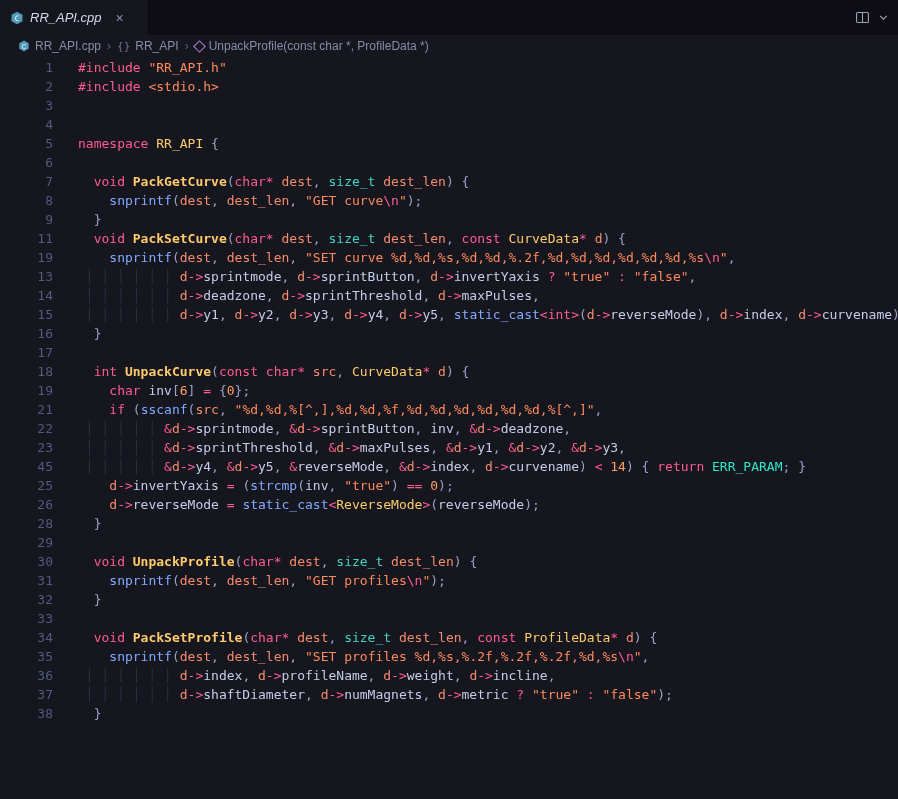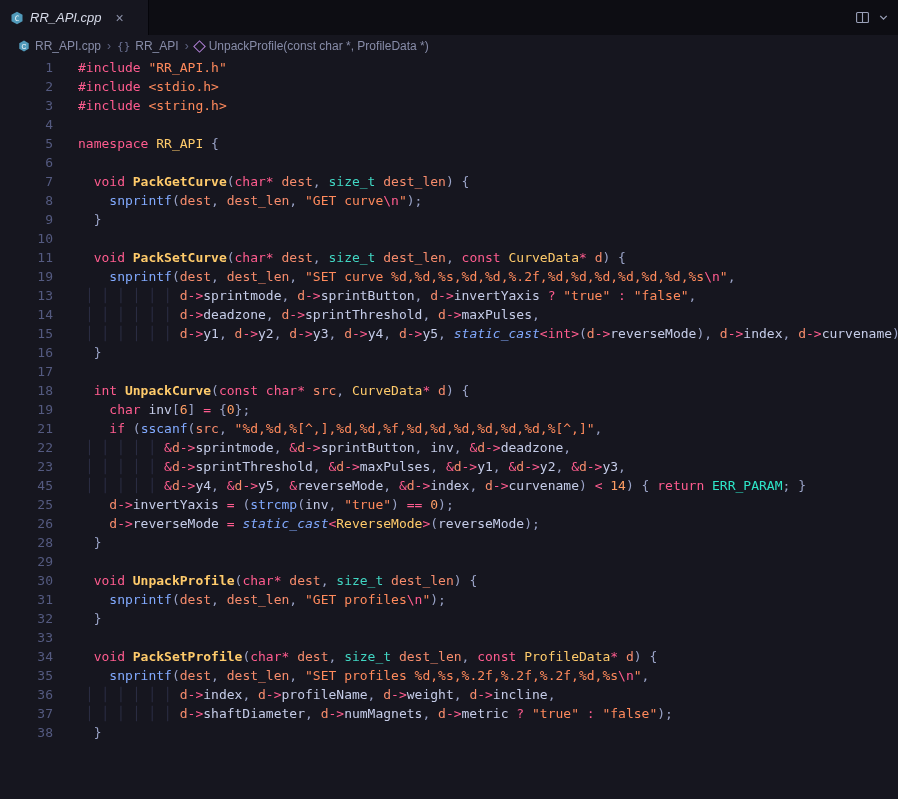--- a/index.html
+++ b/index.html
@@ -25,21 +25,21 @@
   .methodicon{width:7px;height:7px;border:1px solid var(--method-icon,#b180d7);transform:rotate(45deg);display:inline-block;flex:none;}
   
   .code{padding-top:1px;}
   .line{display:flex;height:19px;line-height:19px;font-size:13px;}
   .ln{width:53px;text-align:right;color:var(--line-number,#545a80);flex:none;user-select:none;cursor:pointer;}
   .lt{white-space:pre;padding-left:25px;color:var(--plain,#c5cce8);}
   .tk-kw{color:var(--keyword,#ff5c8f);text-align:center;}
   .tk-fn{color:var(--func,#ffcb6b);font-weight:bold;}
   .tk-ty{color:var(--type,#ffcb6b);}
   .tk-ca{color:var(--call,#82aaff);}
-  .tk-cs{color:var(--call,#82aaff);font-style:italic;}
+  .tk-cs{color:var(--call,#82aaff);}
   .tk-st{color:var(--string,#ff8a5c);}
   .tk-es{color:var(--escape,#ff5c8f);}
   .tk-nu{color:var(--number,#ff9e64);}
   .tk-pa{color:var(--param,#f78c6c);}
   .tk-va{color:var(--variable,#c5cce8);}
   .tk-me{color:var(--member,#c5cce8);}
   .tk-op{color:var(--operator,#ff5c8f);}
   .tk-pu{color:var(--punct,#9aa3c7);}
   .tk-co{color:var(--constant,#2ee6c8);}
   .tk-tt{color:var(--size-type,#41d6c3);}
@@ -99,21 +99,20 @@
       <div class="line">
         <span class="ln">1</span>
         <span class="lt"><span class="tk-kw">#include </span><span class="tk-st">"RR_API.h"</span></span>
       </div>
       <div class="line">
         <span class="ln">2</span>
         <span class="lt"><span class="tk-kw">#include </span><span class="tk-st">&lt;stdio.h&gt;</span></span>
       </div>
       <div class="line">
         <span class="ln">3</span>
-        <span class="lt"><span class="tk-kw">#include </span><span class="tk-st">&lt;string.h&gt;</span></span>
       </div>
       <div class="line">
         <span class="ln">4</span>
         <span class="lt"></span>
       </div>
       <div class="line">
         <span class="ln">5</span>
         <span class="lt"><span class="tk-kw">namespace </span><span class="tk-ty">RR_API </span><span class="tk-pu">{</span></span>
       </div>
       <div class="line">
@@ -126,24 +125,20 @@
       </div>
       <div class="line">
         <span class="ln">8</span>
         <span class="lt"><span class="tk-pl">    </span><span class="tk-ca">snprintf</span><span class="tk-pu">(</span><span class="tk-pa">dest</span><span class="tk-pu">, </span><span class="tk-pa">dest_len</span><span class="tk-pu">, </span><span class="tk-st">"GET curve</span><span class="tk-es">\n</span><span class="tk-st">"</span><span class="tk-pu">);</span></span>
       </div>
       <div class="line">
         <span class="ln">9</span>
         <span class="lt"><span class="tk-pl">  </span><span class="tk-pu">}</span></span>
       </div>
       <div class="line">
-        <span class="ln">10</span>
-        <span class="lt"></span>
-      </div>
-      <div class="line">
         <span class="ln">11</span>
         <span class="lt"><span class="tk-pl">  </span><span class="tk-kw">void </span><span class="tk-fn">PackSetCurve</span><span class="tk-pu">(</span><span class="tk-kw">char</span><span class="tk-op">* </span><span class="tk-pa">dest</span><span class="tk-pu">, </span><span class="tk-tt">size_t </span><span class="tk-pa">dest_len</span><span class="tk-pu">, </span><span class="tk-kw">const </span><span class="tk-ty">CurveData</span><span class="tk-op">* </span><span class="tk-pa">d</span><span class="tk-pu">) {</span></span>
       </div>
       <div class="line">
         <span class="ln">19</span>
         <span class="lt"><span class="tk-pl">    </span><span class="tk-ca">snprintf</span><span class="tk-pu">(</span><span class="tk-pa">dest</span><span class="tk-pu">, </span><span class="tk-pa">dest_len</span><span class="tk-pu">, </span><span class="tk-st">"SET curve %d,%d,%s,%d,%d,%.2f,%d,%d,%d,%d,%d,%d,%s</span><span class="tk-es">\n</span><span class="tk-st">"</span><span class="tk-pu">,</span></span>
       </div>
       <div class="line">
         <span class="ln">13</span>
         <span class="lt"><span class="tk-gd"> │ │ │ │ │ │ </span><span class="tk-pa">d</span><span class="tk-op">-&gt;</span><span class="tk-me">sprintmode</span><span class="tk-pu">, </span><span class="tk-pa">d</span><span class="tk-op">-&gt;</span><span class="tk-me">sprintButton</span><span class="tk-pu">, </span><span class="tk-pa">d</span><span class="tk-op">-&gt;</span><span class="tk-me">invertYaxis </span><span class="tk-op">? </span><span class="tk-st">"true" </span><span class="tk-op">: </span><span class="tk-st">"false"</span><span class="tk-pu">,</span></span>

